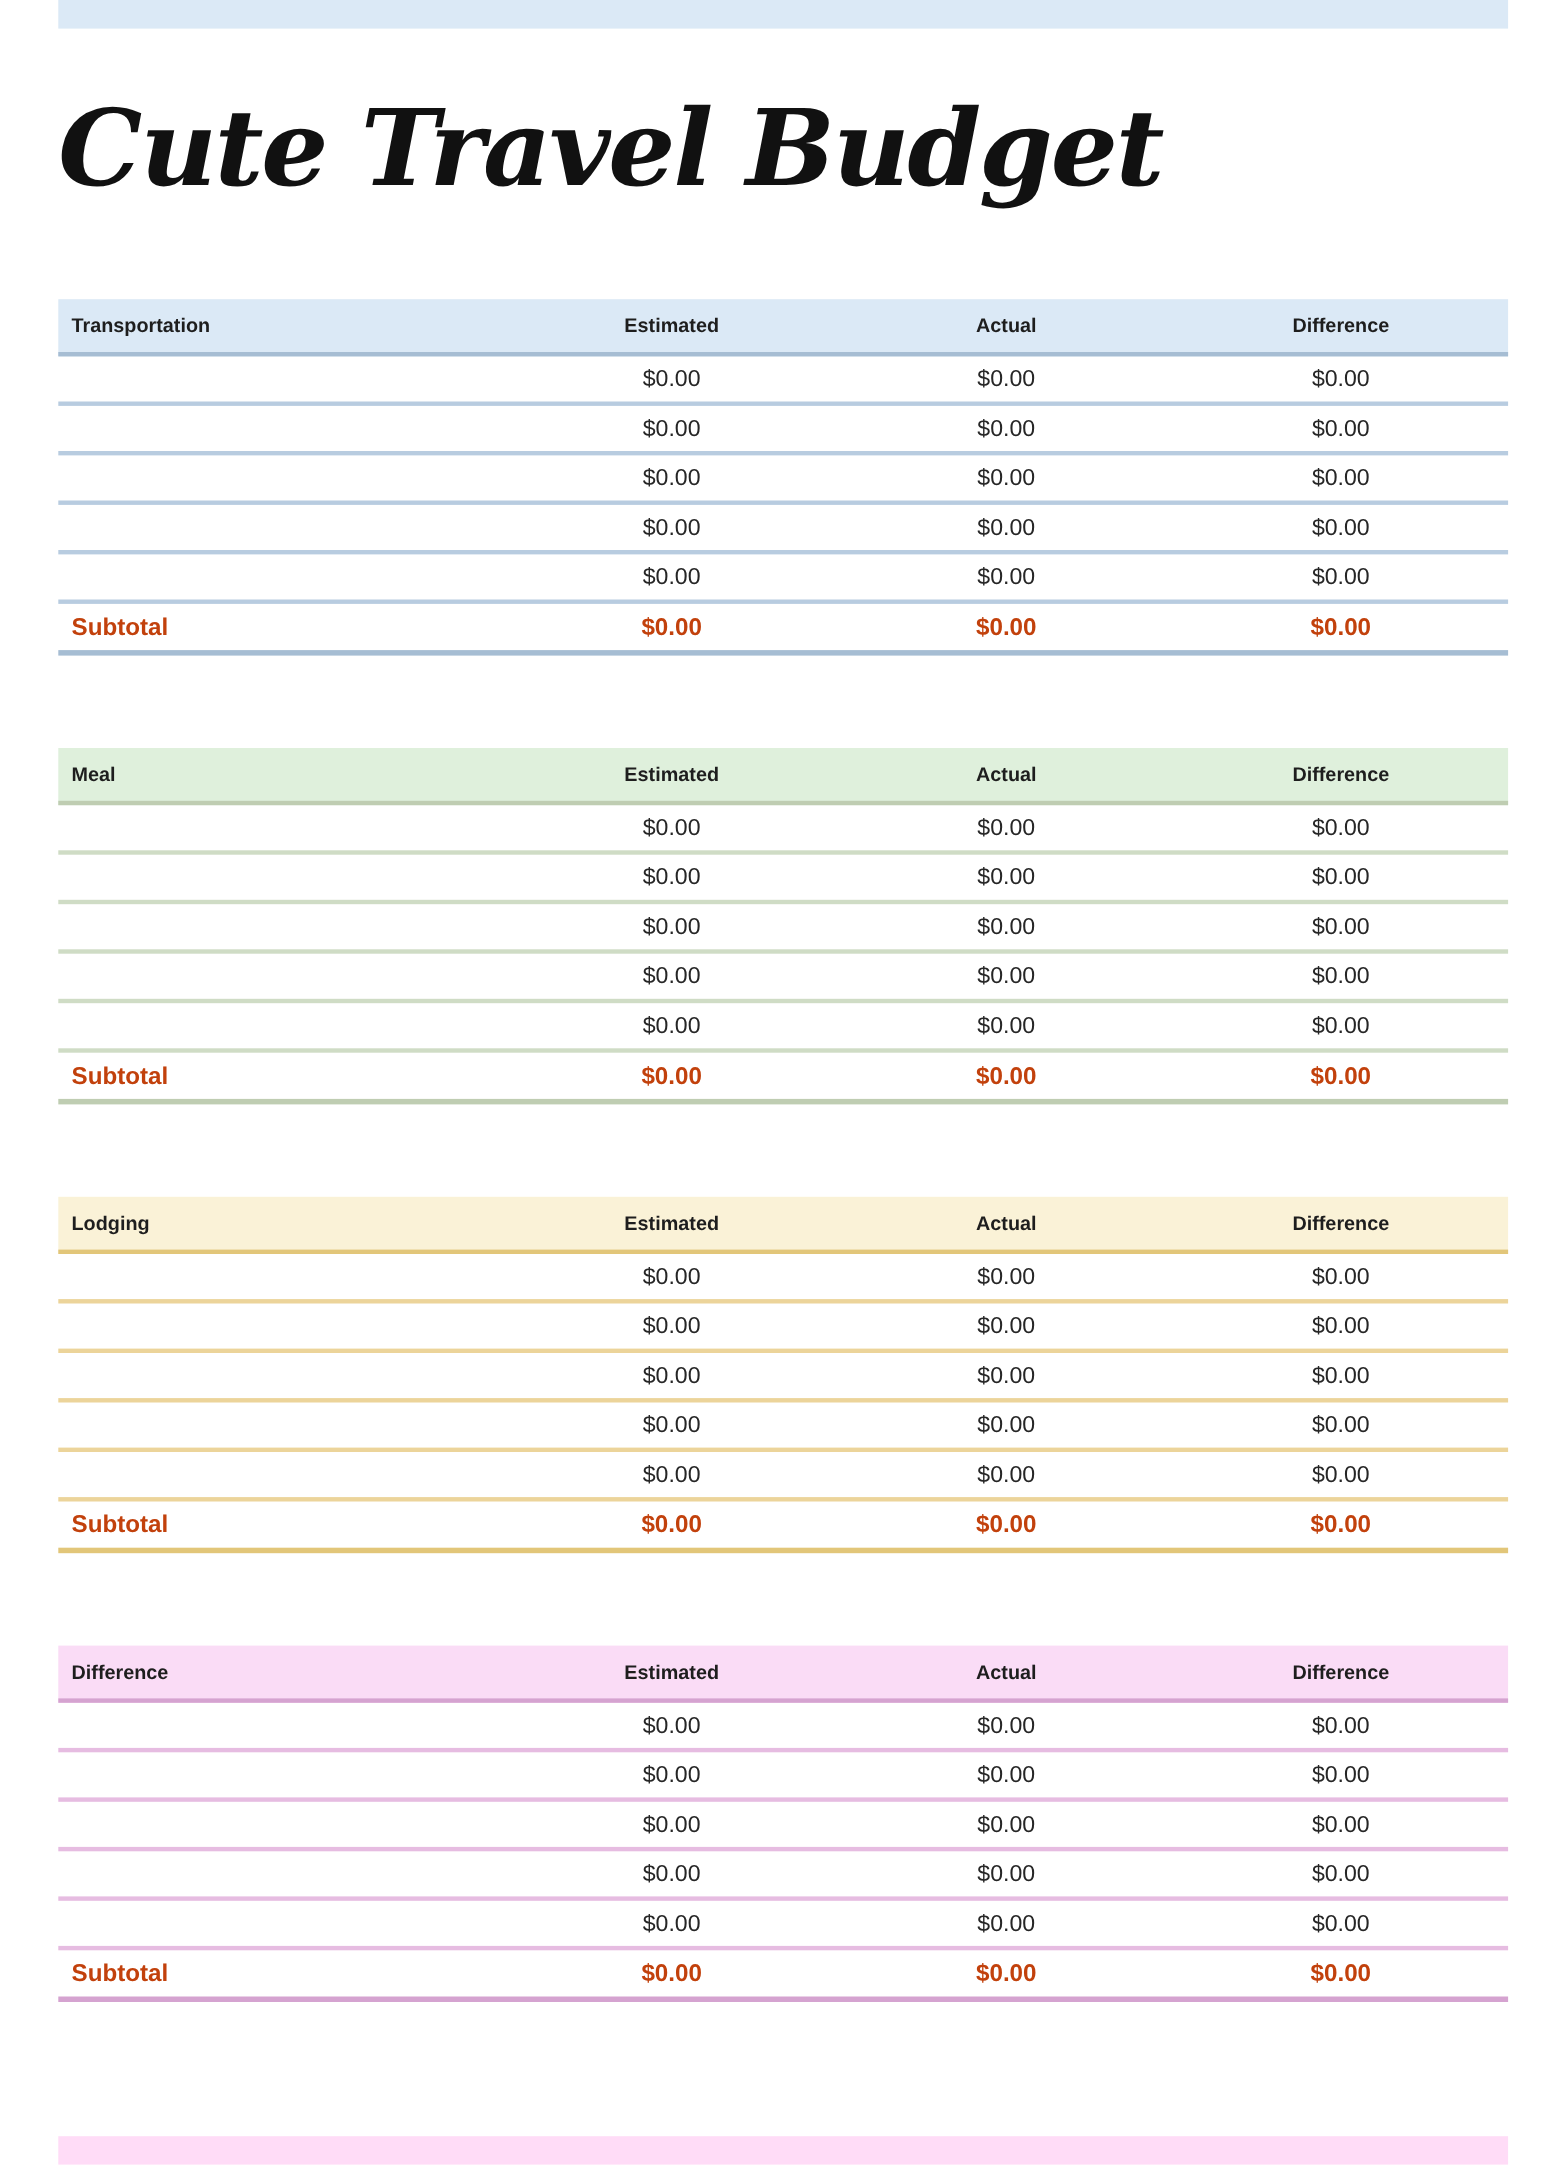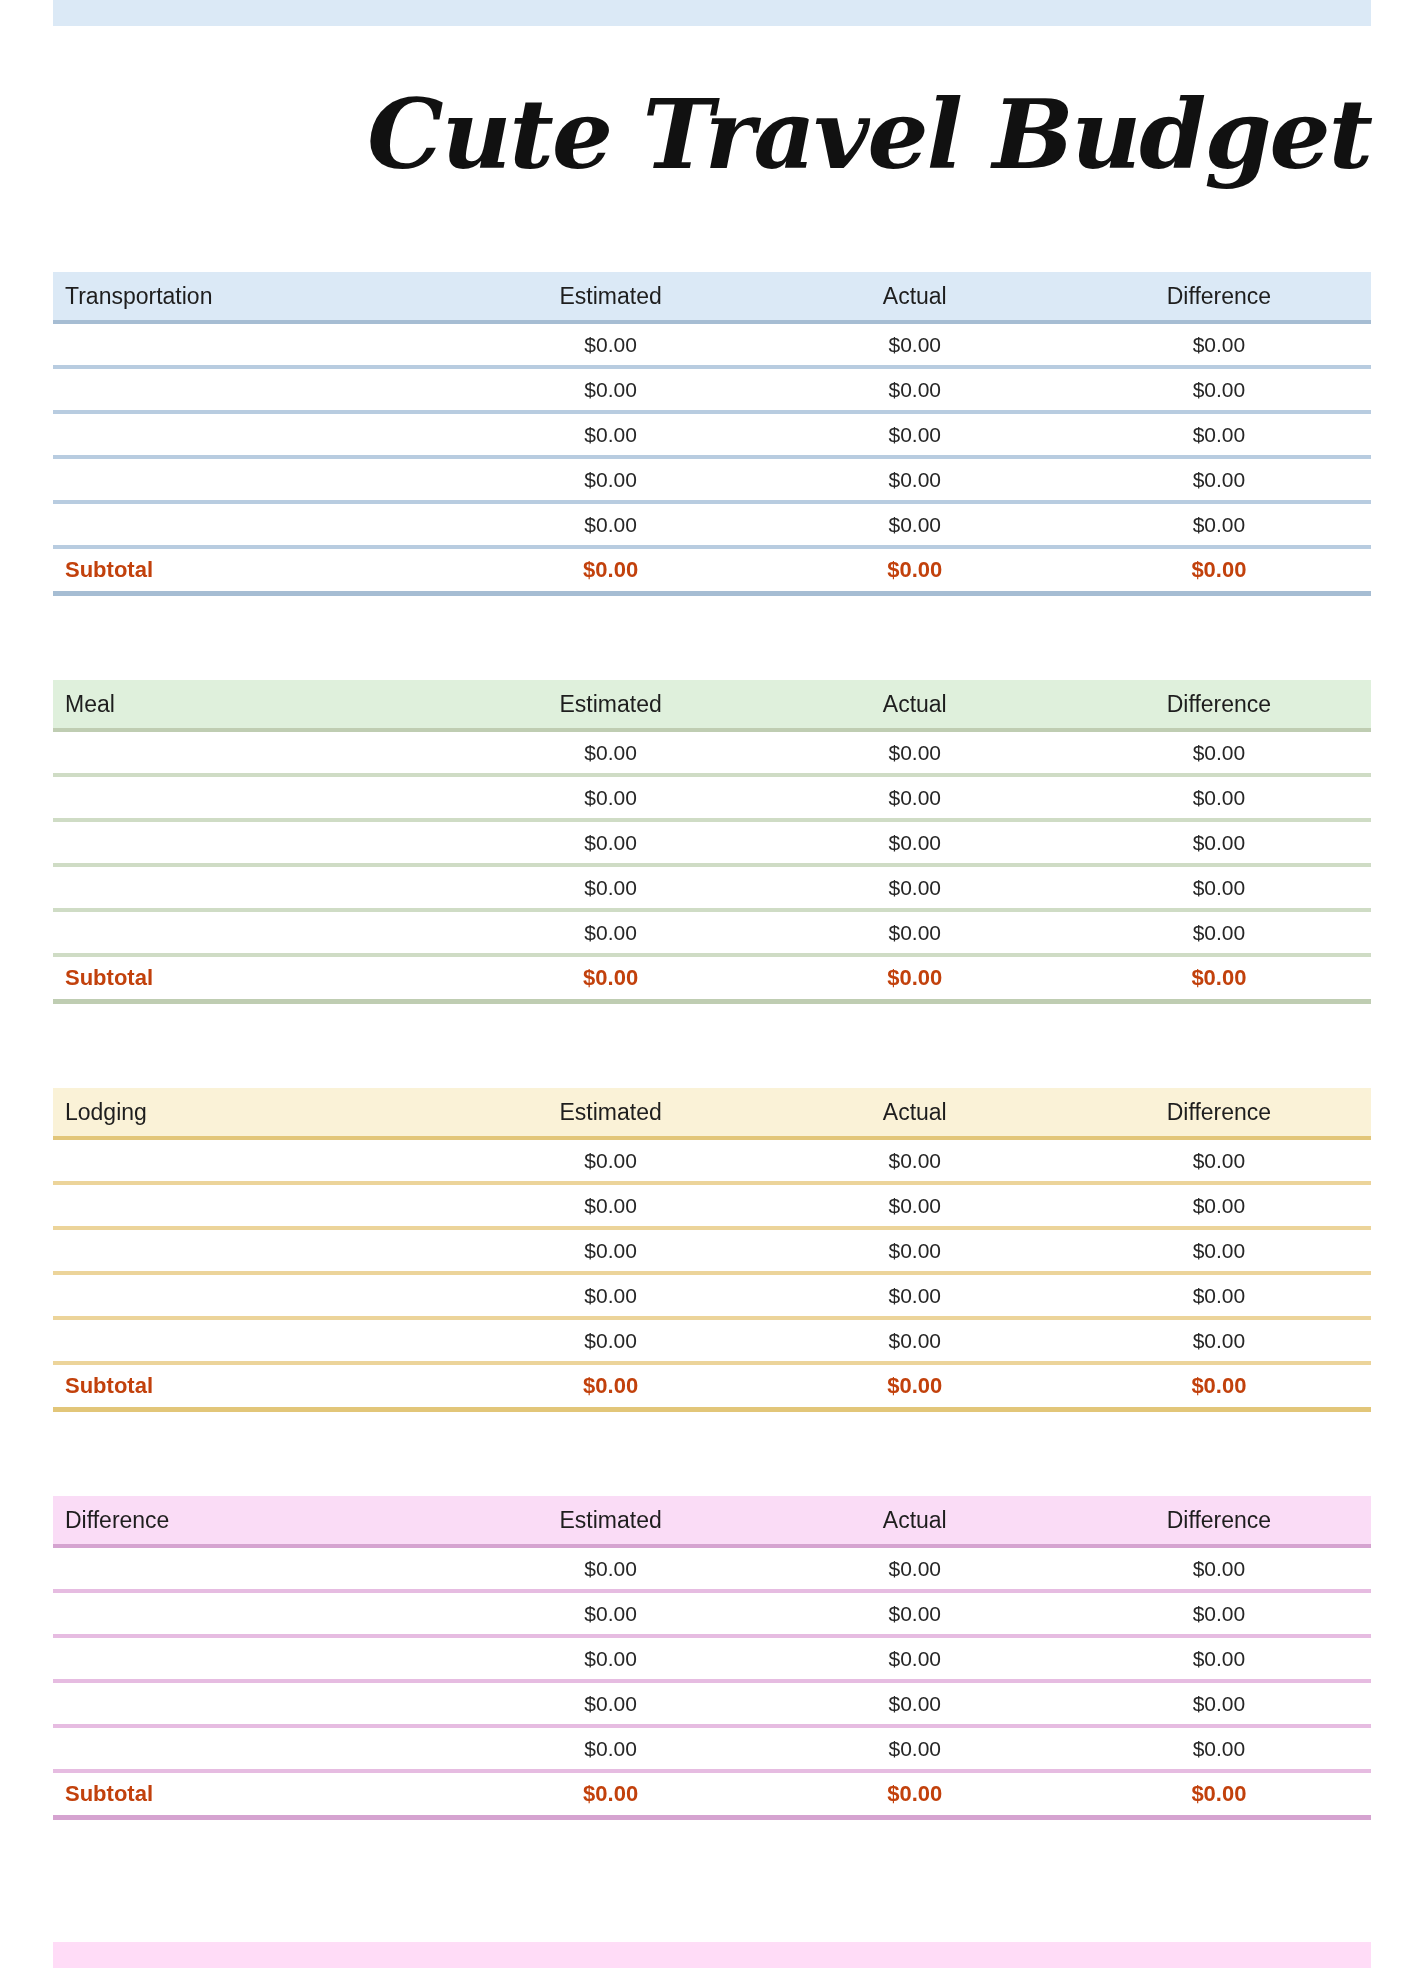--- a/index.html
+++ b/index.html
@@ -28,21 +28,21 @@
     position: absolute;
     top: 25px;
     left: 53px;
     width: 1318px;
   }
 
   .title-wrap {
     height: 247px;
     display: flex;
     align-items: center;
-    justify-content: flex-end;
+    justify-content: flex-start;
     padding-bottom: 28px;
     box-sizing: border-box;
   }
   .title-wrap h1 {
     margin: 0;
     font-family: "DejaVu Serif", "Liberation Serif", serif;
     font-style: italic;
     font-weight: 700;
     font-size: 96px;
     letter-spacing: -2px;
@@ -56,22 +56,22 @@
   }
   .trow {
     display: grid;
     grid-template-columns: 4fr 3fr 3fr 3fr;
     align-items: center;
   }
   .thead {
     background: var(--hdr);
     height: 48px;
     border-bottom: 4px solid var(--strong);
-    font-weight: normal;
-    font-size: 23px;
+    font-weight: bold;
+    font-size: 18px;
   }
   .cell { text-align: center; }
   .cell.cat {
     text-align: left;
     padding-left: 12px;
   }
   .data-row {
     height: 41px;
     border-bottom: 4px solid var(--light);
     font-size: 21px;

